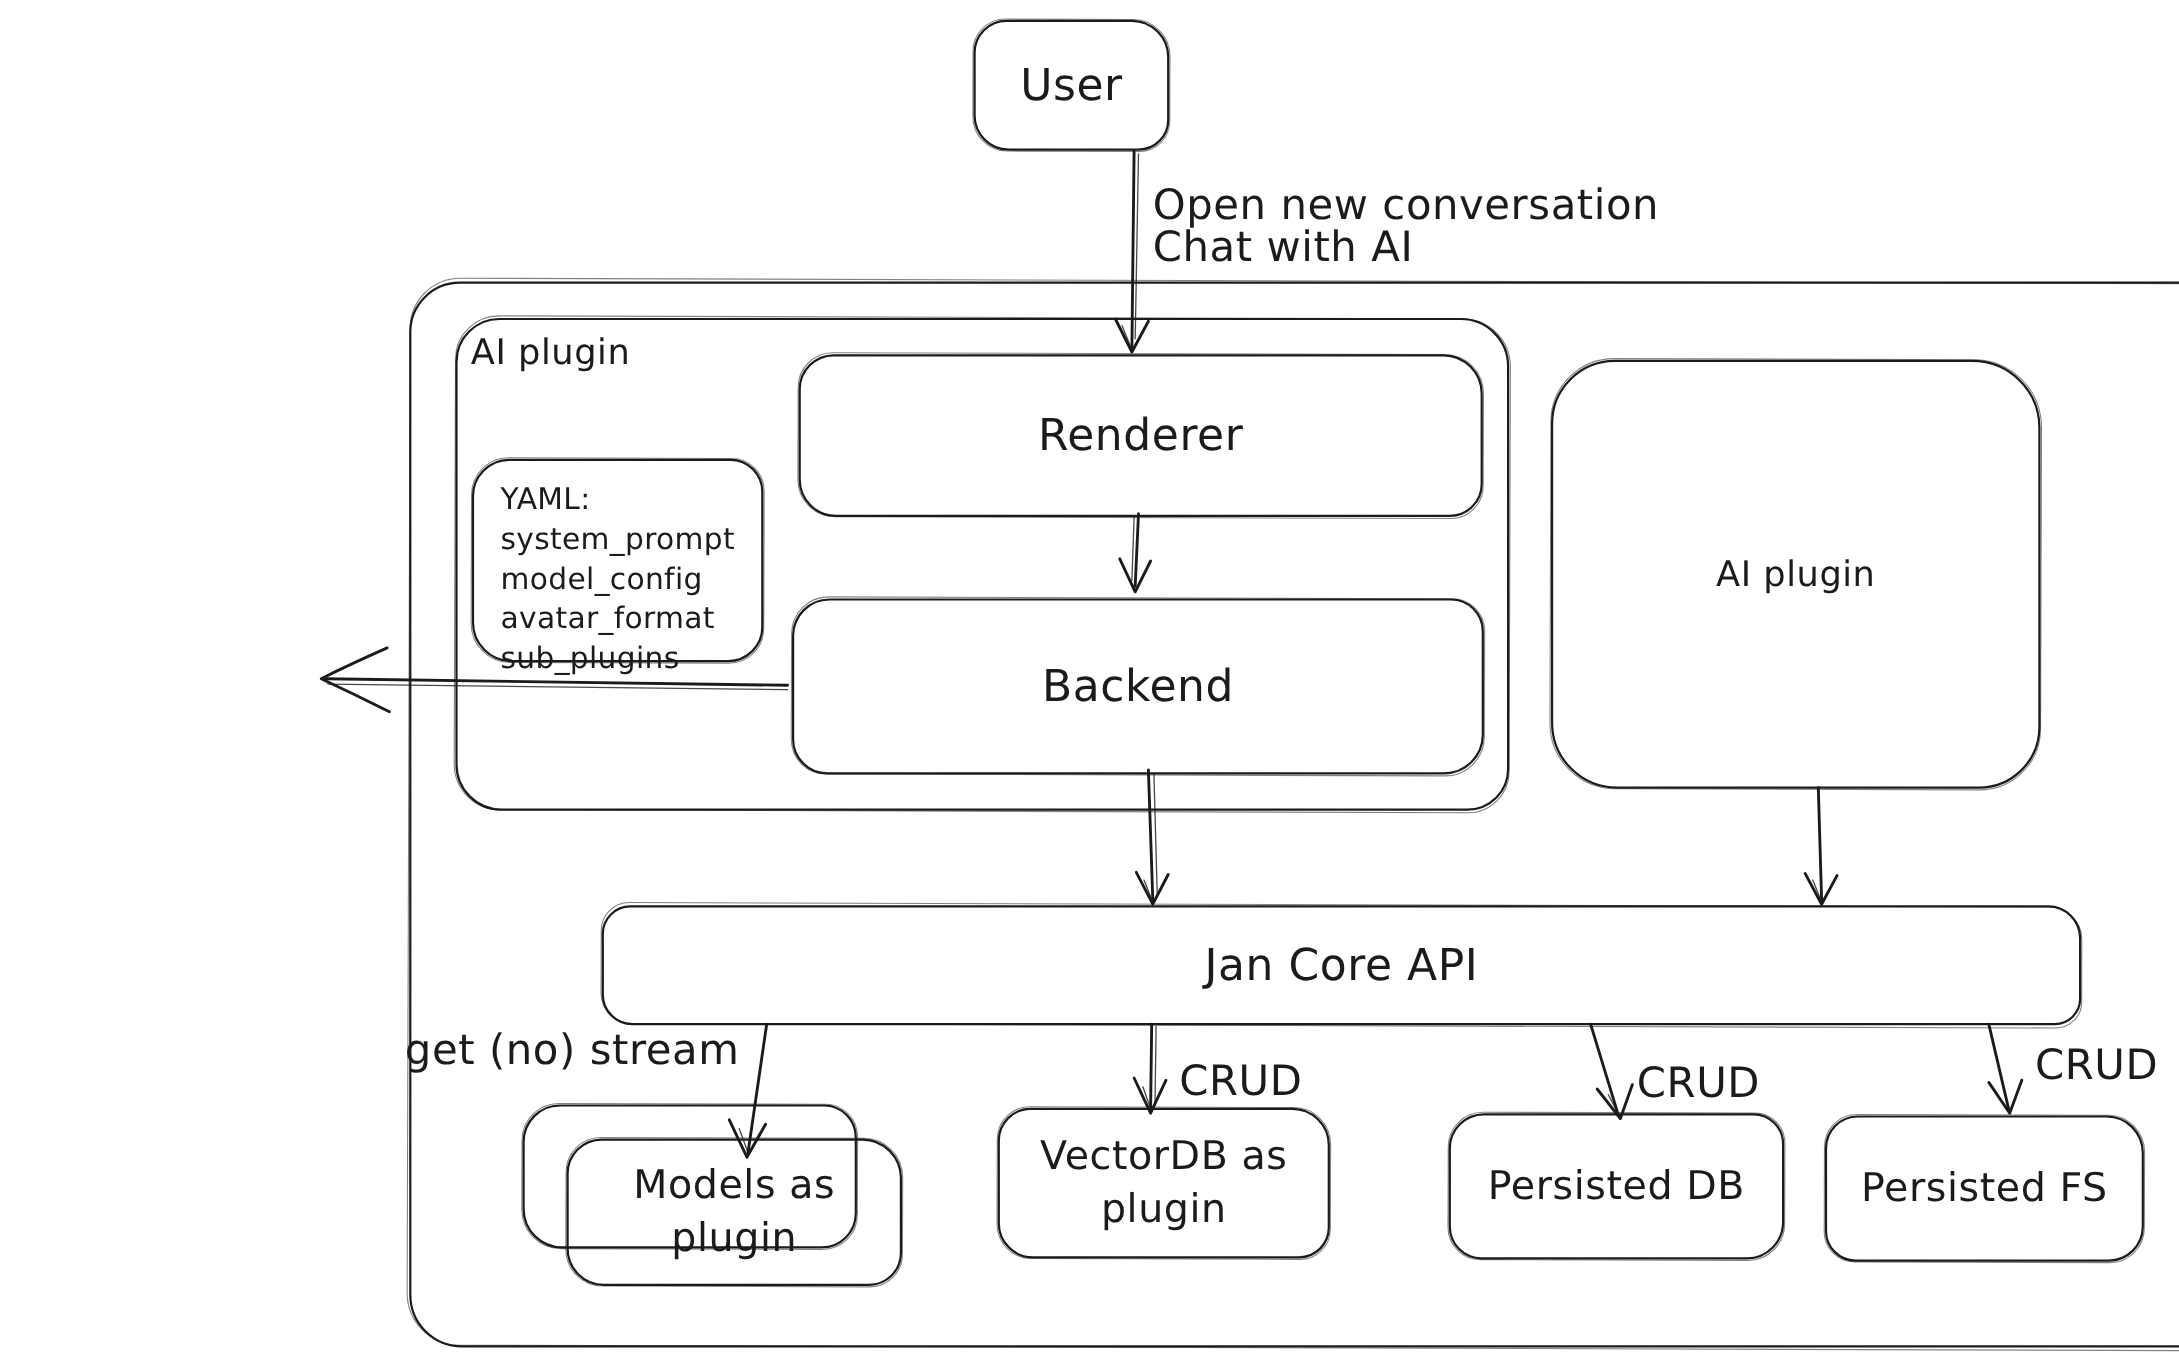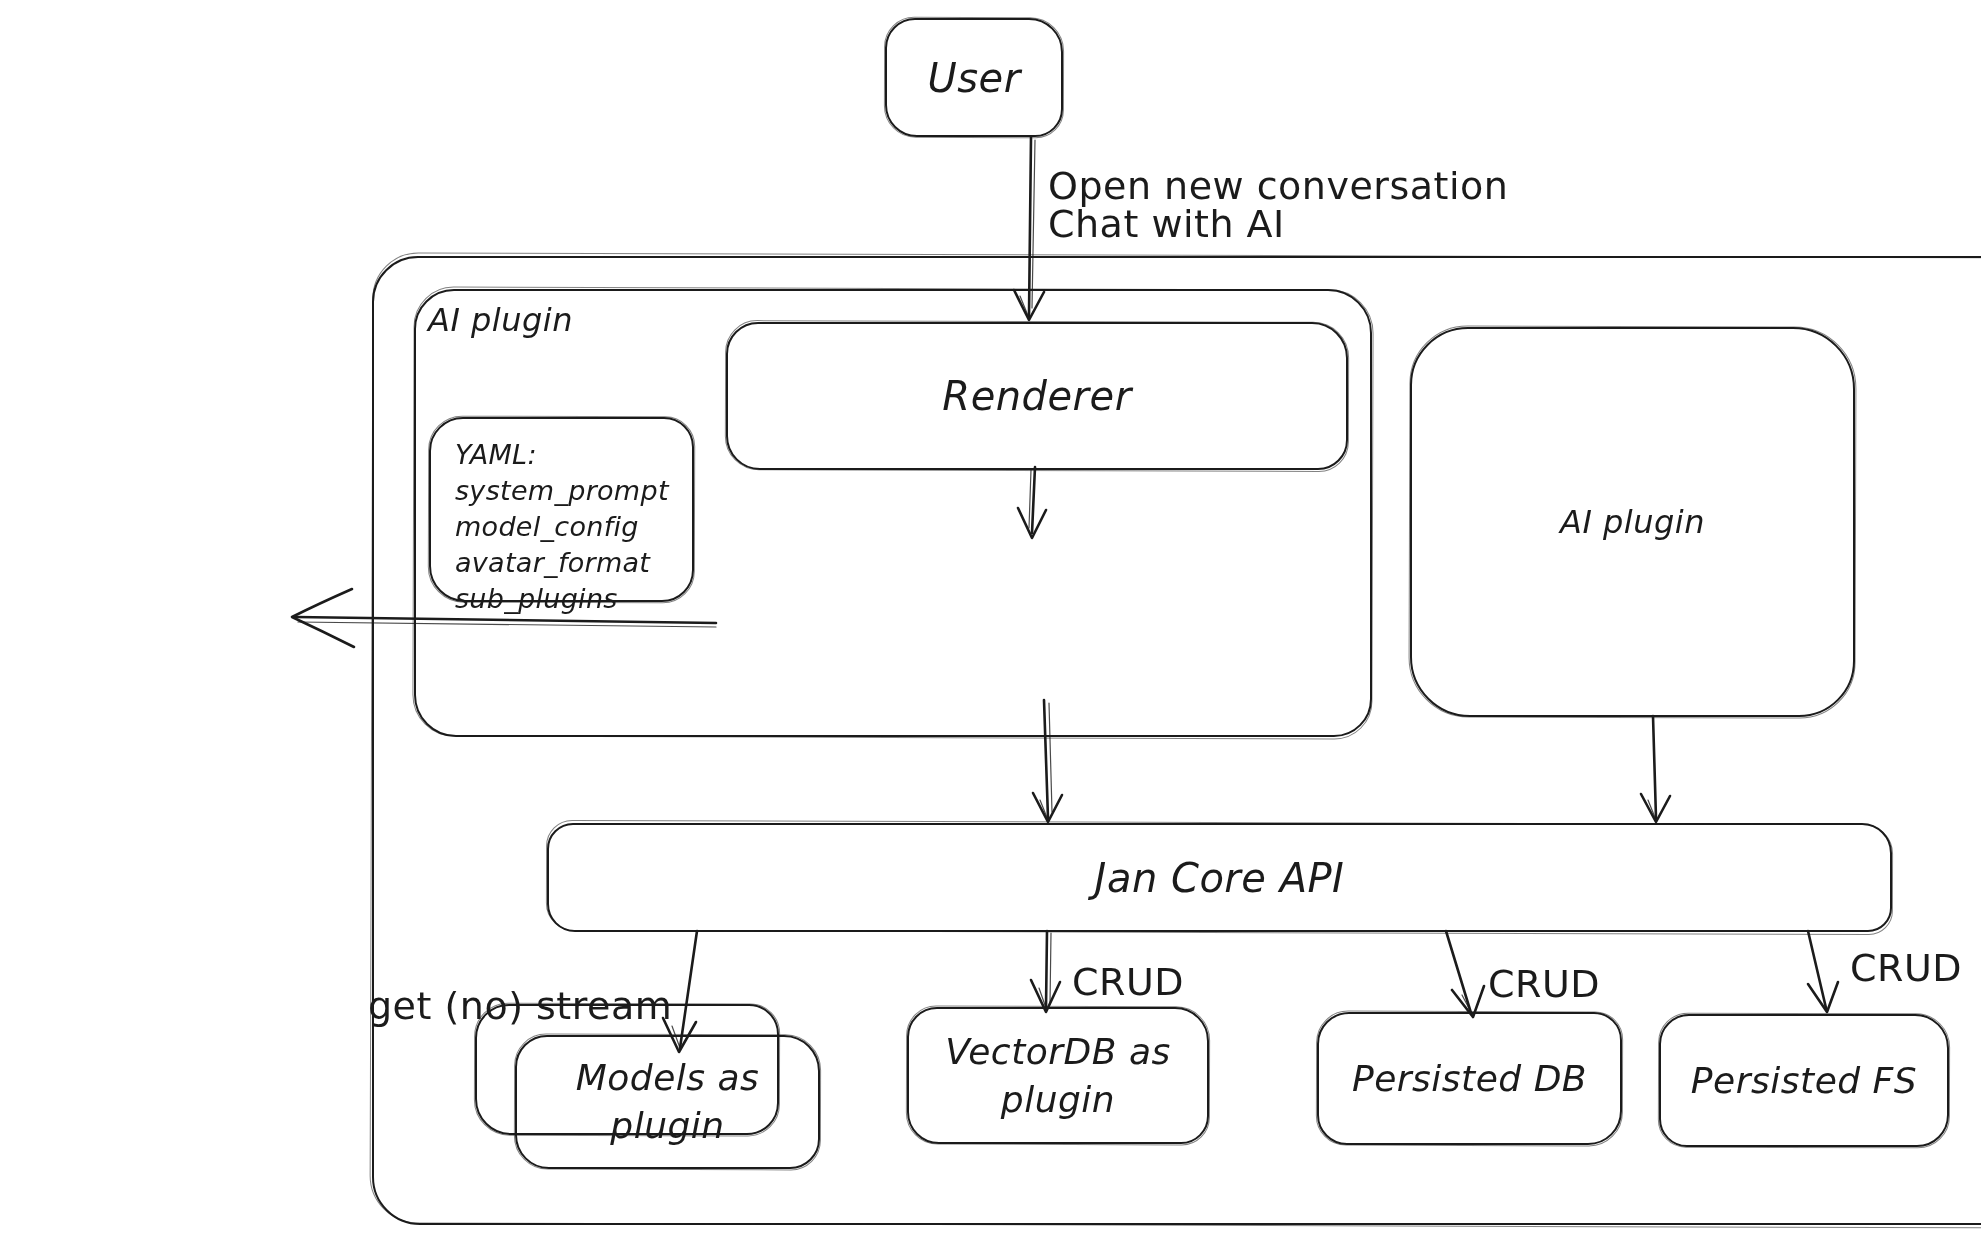--- a/index.html
+++ b/index.html
@@ -15,21 +15,20 @@
   
   .node {
     position: absolute;
     border: 2.6px solid #1b1b1b;
     background: transparent;
     display: flex;
     align-items: center;
     justify-content: center;
     text-align: center;
     box-sizing: border-box;
-    font-style: italic;
   }
   .node::before {
     content: "";
     position: absolute;
     inset: -3px;
     border: 1.3px solid rgba(27,27,27,0.55);
     border-radius: inherit;
     transform: rotate(0.18deg);
     pointer-events: none;
   }
@@ -91,20 +90,23 @@
       <div class="node" style="left:13px; top:126px; width:265px; height:185px; border-radius:34px 30px 32px 36px;">
         <div class="yaml-text">
           <div>YAML:</div>
           <div>system_prompt</div>
           <div>model_config</div>
           <div>avatar_format</div>
           <div>sub_plugins</div>
         </div>
       </div>
 
+      <div class="node" style="left:304px; top:253px; width:629px; height:160px; border-radius:34px 30px 36px 32px;">
+        <span class="label lbl-40">Backend</span>
+      </div>
     </div>
 
     <div class="node" style="left:1036px; top:69px; width:445px; height:390px; border-radius:58px 62px 56px 60px;">
       <span class="label lbl-38">AI plugin</span>
     </div>
 
     <div class="node" style="left:173px; top:565px; width:1345px; height:109px; border-radius:26px 30px 24px 28px;">
       <span class="label lbl-40">Jan Core API</span>
     </div>
 
@@ -122,21 +124,21 @@
       <span class="label lbl-36">Persisted FS</span>
     </div>
 
     <div class="node" style="left:943px; top:754px; width:305px; height:133px; border-radius:32px 28px 34px 30px;">
       <span class="label lbl-36">Persisted DB</span>
     </div>
   </div>
 
   <div class="edge-label" style="left:1048px; top:148px;margin-top:16px;">Open new conversation</div>
   <div class="edge-label" style="left:1048px; top:202px;">Chat with AI</div>
-  <div class="edge-label" style="left:368px; top:984px;">get (no) stream</div>
+  <div class="edge-label" style="left:368px; top:932px;">get (no) stream</div>
   <div class="edge-label lbl-35" style="left:1072px; top:960px;">CRUD</div>
   <div class="edge-label lbl-35" style="left:1488px; top:962px;">CRUD</div>
   <div class="edge-label lbl-35" style="left:1850px; top:946px;">CRUD</div>
 
   <svg class="edges" viewBox="0 0 1981 1246">
 
     <g>
       <line x1="1031" y1="137" x2="1029" y2="316"></line>
       <line class="thin" x1="1035" y1="140" x2="1032" y2="308"></line>
       <path d="M1014 290 L1029 320 L1044 292"></path>

